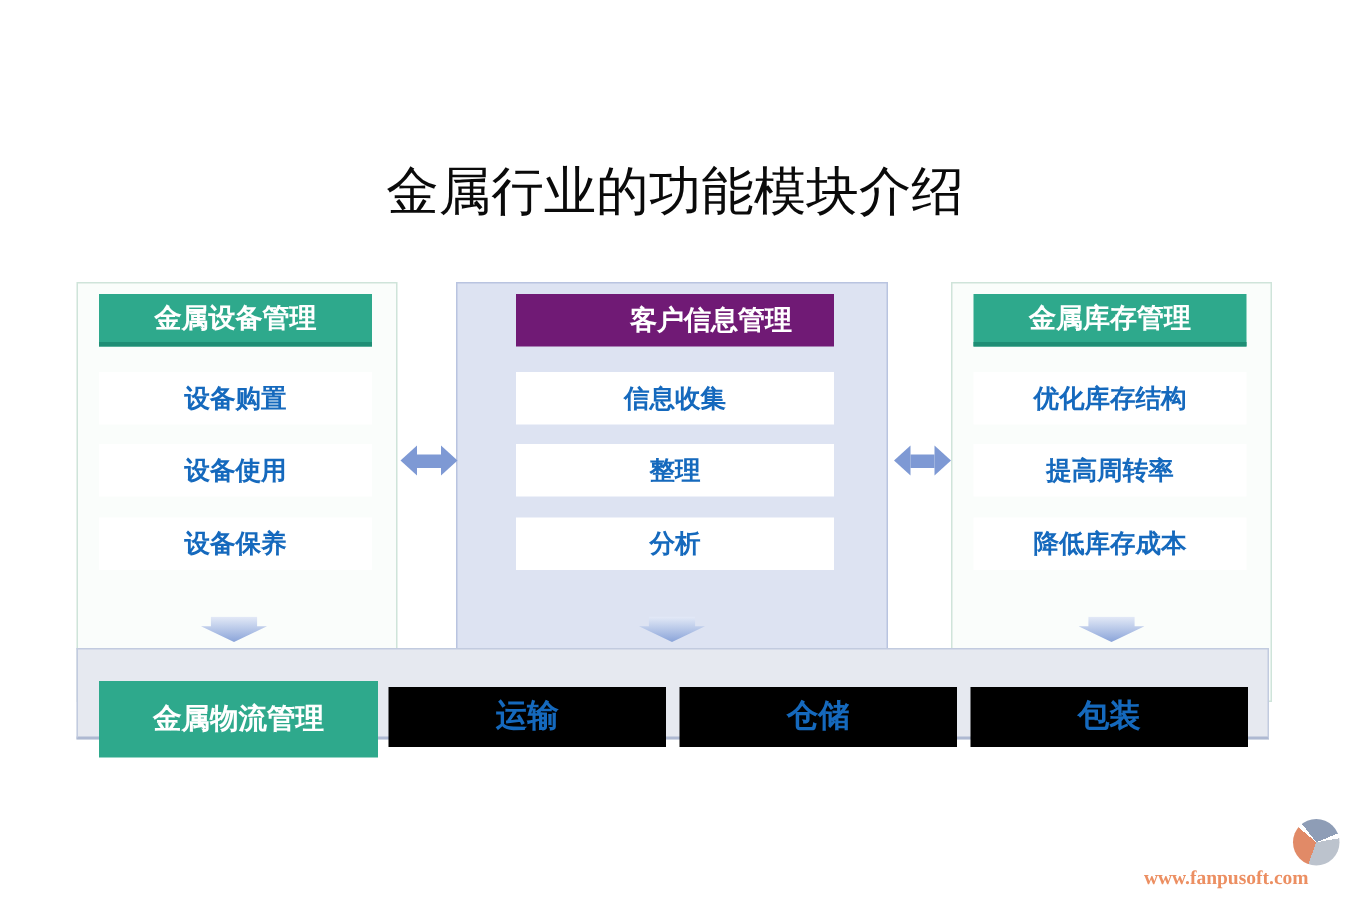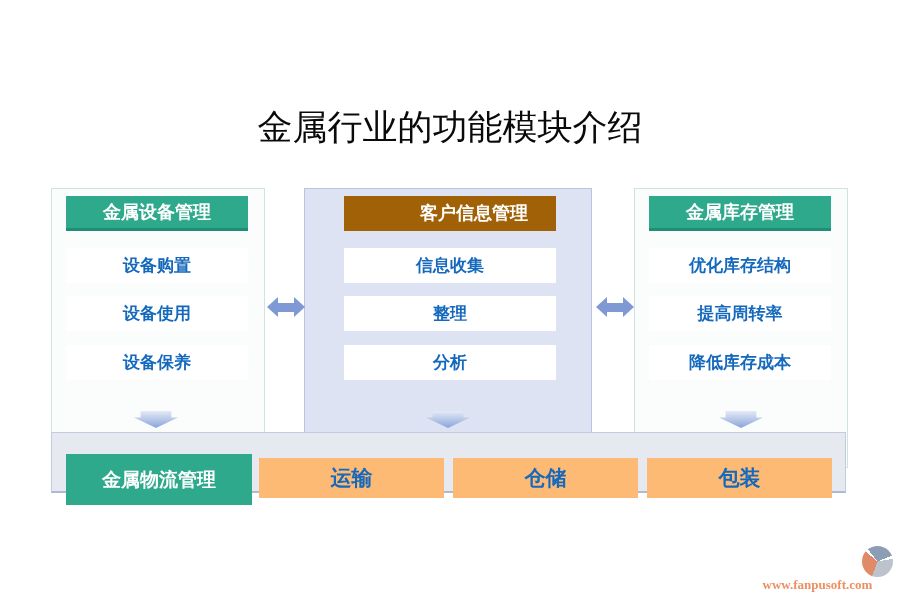--- a/index.html
+++ b/index.html
@@ -21,21 +21,21 @@
   .panel-center{left:304px;width:288px;background:#dde3f2;border:1px solid #b9c4e0;}
   .hdr{
     position:absolute;top:7px;height:35px;box-sizing:border-box;
     text-align:center;color:#ffffff;font-weight:700;font-size:18px;
     font-family:"Liberation Serif","DejaVu Serif",serif;
     cursor:pointer;
   }
   .panel.side .hdr{left:14px;right:16px;}
   .panel-center .hdr{left:39px;right:35px;}
   .hdr.green{background:#2ea98c;border-bottom:3px solid #1f8e75;line-height:32px;}
-  .hdr.blue{background:#a16207;line-height:35px;padding-left:48px;}
+  .hdr.blue{background:#701a75;line-height:35px;padding-left:48px;}
   .item{
     position:absolute;height:35px;line-height:35px;background:#ffffff;
     text-align:center;color:#1569bd;font-weight:700;font-size:17px;cursor:pointer;
   }
   .panel.side .item{left:14px;right:16px;}
   .panel-center .item{left:39px;right:35px;}
   .i1{top:59px}.i2{top:107px}.i3{top:156px}
   
   .harrow{position:absolute;top:297px;width:38px;height:20px;display:flex;align-items:center;}
   .harrow::before{content:"";width:0;height:0;border:10px solid transparent;border-left:0;border-right:11px solid #7e99d4;}
@@ -54,21 +54,21 @@
     position:absolute;left:51px;top:432px;width:795px;height:61px;box-sizing:border-box;
     background:#e6e9f0;border:1px solid #c2cbdf;border-bottom:2px solid #aeb9d2;
   }
   .bb-hdr{
     position:absolute;left:14px;top:21px;width:186px;height:51px;line-height:51px;
     background:#2ea98c;color:#fff;text-align:center;font-weight:700;font-size:19px;
     font-family:"Liberation Serif","DejaVu Serif",serif;cursor:pointer;
   }
   .bb-item{
     position:absolute;top:25px;width:185px;height:40px;line-height:40px;
-    background:#fdba74;color:#1569bd;text-align:center;font-weight:700;font-size:21px;cursor:pointer;
+    background:#000000;color:#1569bd;text-align:center;font-weight:700;font-size:21px;cursor:pointer;
   }
   .bb-1{left:207px}.bb-2{left:401px}.bb-3{left:595px}
   
   .logo{position:absolute;right:5px;top:546px;width:155px;}
   .logo-row{display:flex;align-items:center;justify-content:flex-end;}
   .logo-icon{
     width:31px;height:31px;border-radius:50%;margin-right:2px;flex:0 0 auto;
     background:conic-gradient(from 200deg,#e18a67 0 110deg,#ffffff 110deg 122deg,#8e9db6 122deg 228deg,#ffffff 228deg 240deg,#bcc3cd 240deg 360deg);
   }
   .logo-name{font-size:23px;font-weight:700;color:#a2a2a2;letter-spacing:1px;}

